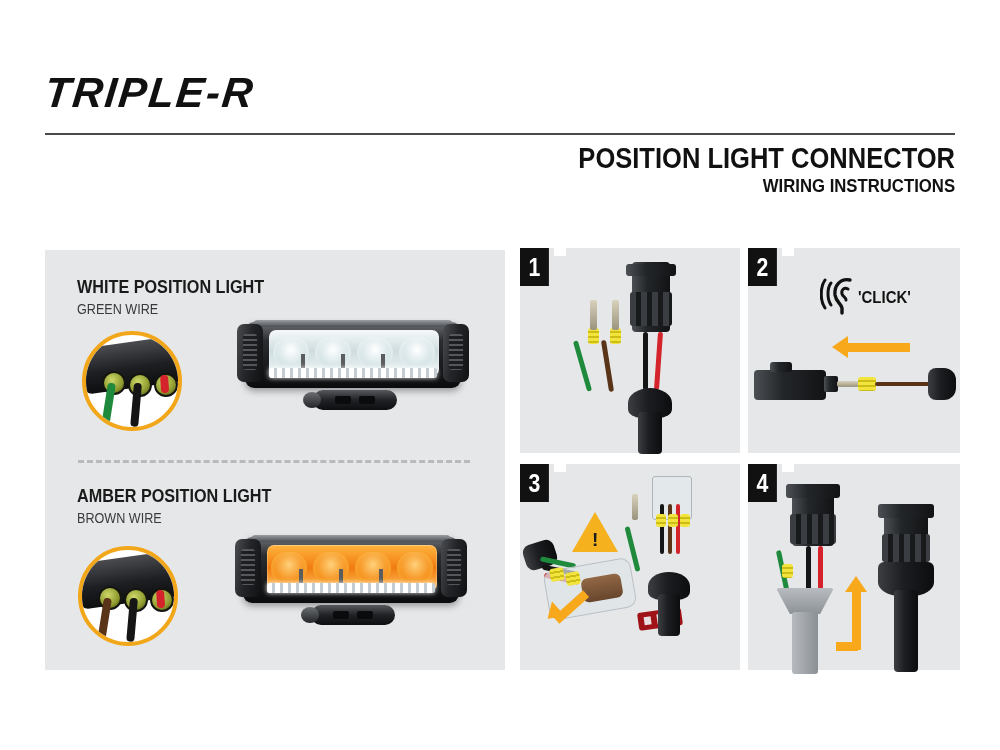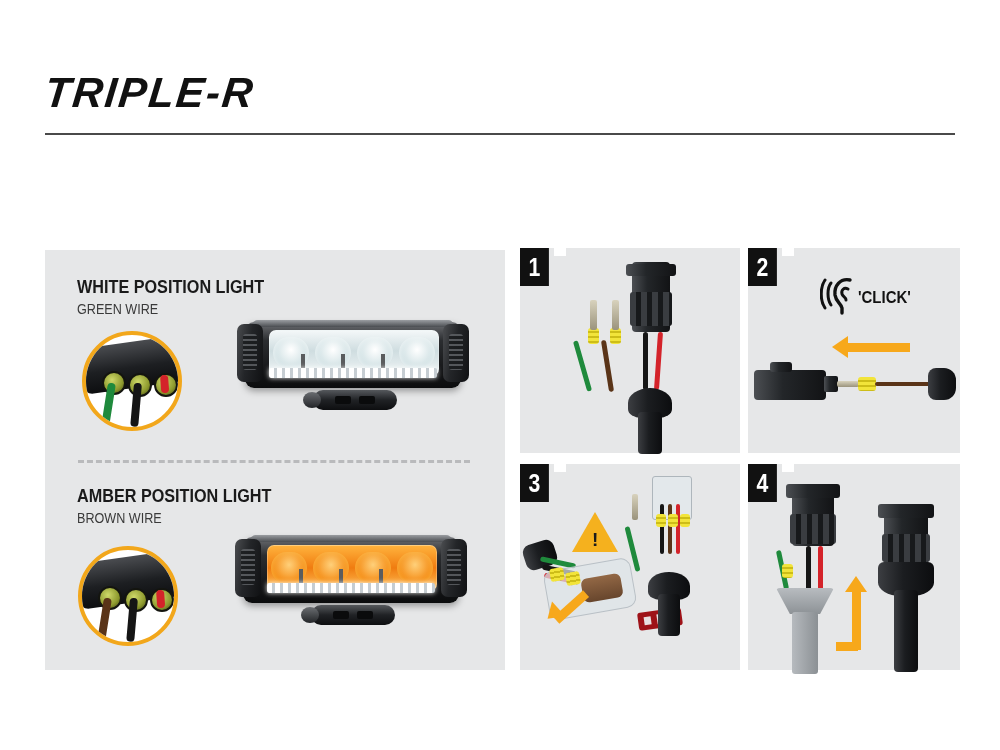--- a/index.html
+++ b/index.html
@@ -160,20 +160,24 @@
     border-bottom:40px solid #f5b11e;}
   .warn-bang{position:absolute;color:#1b1b1b;font-size:19px;font-weight:bold;line-height:1;}
 </style>
 </head>
 <body>
 
 <div class="page">
 
   <div class="logo">TRIPLE-R</div>
   <div class="header-rule"></div>
+  <div class="title-block">
+    <div class="title-main">POSITION LIGHT CONNECTOR</div>
+    <div class="title-sub">WIRING INSTRUCTIONS</div>
+  </div>
 
   <div class="panel" id="panel-left"></div>
 
   <div class="sec-title" id="white-title">WHITE POSITION LIGHT</div>
   <div class="sec-sub" id="white-sub">GREEN WIRE</div>
 
   <div class="divider"></div>
 
   <div class="sec-title" id="amber-title">AMBER POSITION LIGHT</div>
   <div class="sec-sub" id="amber-sub">BROWN WIRE</div>

